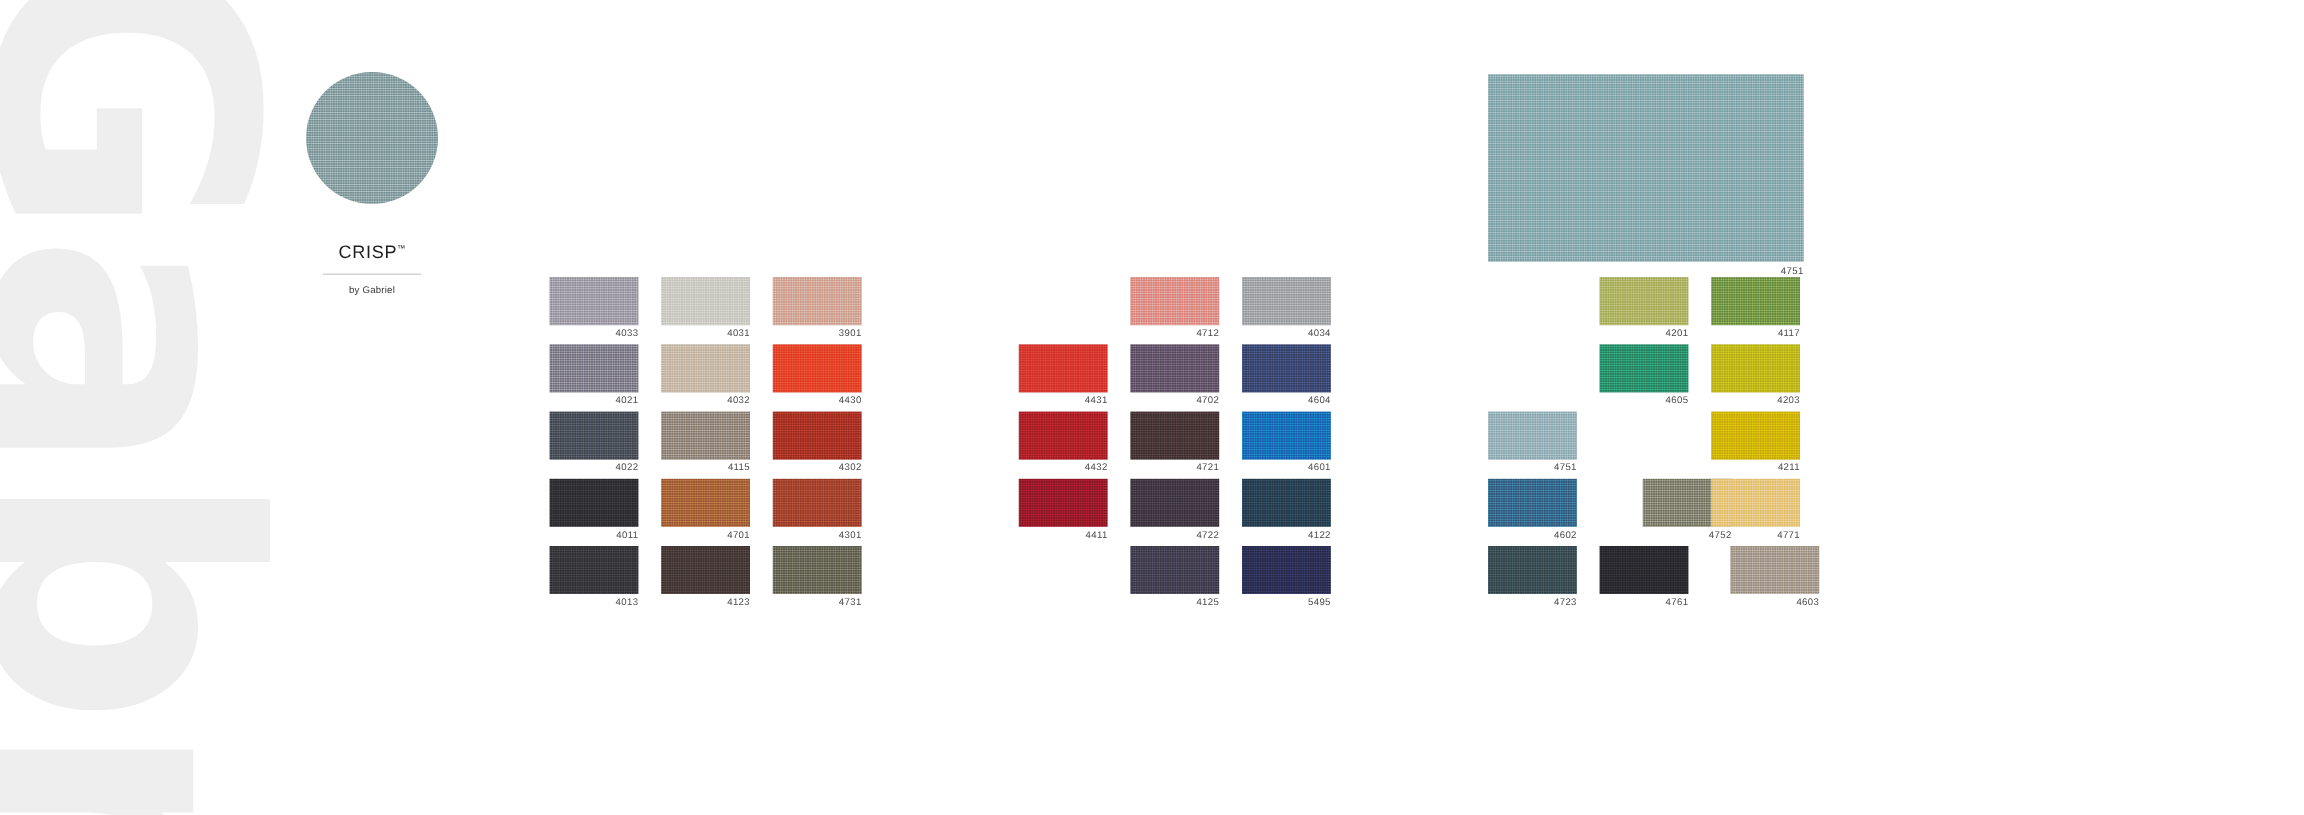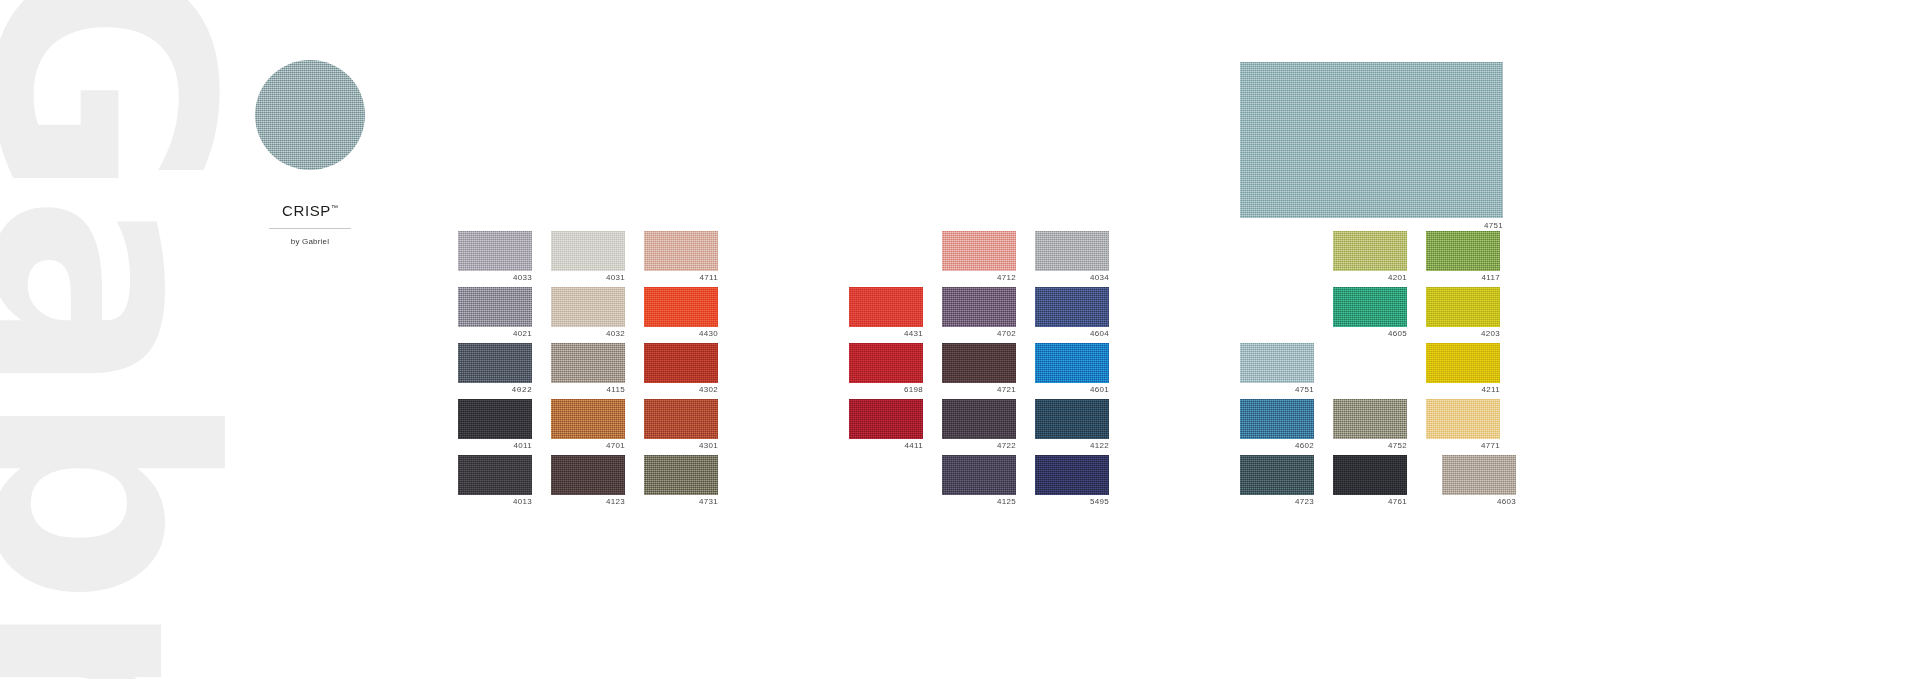--- a/index.html
+++ b/index.html
@@ -94,21 +94,21 @@
 
   <div class="grid" id="grid-a">
       <div class="cell" style="grid-area: 1 / 1;">
         <div class="sw" style="background-color: rgb(166, 163, 173);"></div>
         <div class="code">4033</div>
       </div>
       <div class="cell" style="grid-area: 2 / 1;">
         <div class="sw" style="background-color: rgb(138, 135, 148);"></div>
         <div class="code">4021</div>
       </div>
-      <div class="cell" style="grid-area: 3 / 1; font-family: Liberation Mono, monospace;">
+      <div class="cell" style="grid-area: 3 / 1;">
         <div class="sw" style="background-color: rgb(79, 85, 96);"></div>
         <div class="code">4022</div>
       </div>
       <div class="cell" style="grid-area: 4 / 1;">
         <div class="sw" style="background-color: rgb(52, 52, 56);"></div>
         <div class="code">4011</div>
       </div>
       <div class="cell" style="grid-area: 5 / 1;">
         <div class="sw" style="background-color: rgb(59, 58, 62);"></div>
         <div class="code">4013</div>
@@ -128,21 +128,21 @@
       <div class="cell" style="grid-area: 4 / 2;">
         <div class="sw" style="background-color: rgb(173, 106, 61);"></div>
         <div class="code">4701</div>
       </div>
       <div class="cell" style="grid-area: 5 / 2;">
         <div class="sw" style="background-color: rgb(74, 61, 59);"></div>
         <div class="code">4123</div>
       </div>
       <div class="cell" style="grid-area: 1 / 3;">
         <div class="sw" style="background-color: rgb(213, 172, 157);"></div>
-        <div class="code">4711</div>
+        <div class="code">3901</div>
       </div>
       <div class="cell" style="grid-area: 2 / 3;">
         <div class="sw" style="background-color: rgb(229, 72, 44);"></div>
         <div class="code">4430</div>
       </div>
       <div class="cell" style="grid-area: 3 / 3;">
         <div class="sw" style="background-color: rgb(173, 53, 39);"></div>
         <div class="code">4302</div>
       </div>
       <div class="cell" style="grid-area: 4 / 3;">
@@ -158,21 +158,21 @@
       <div class="cell empty" style="grid-area: 1 / 1;">
         <div class="sw"></div>
         <div class="code"></div>
       </div>
       <div class="cell" style="grid-area: 2 / 1;">
         <div class="sw" style="background-color: rgb(216, 59, 51);"></div>
         <div class="code">4431</div>
       </div>
       <div class="cell" style="grid-area: 3 / 1;">
         <div class="sw" style="background-color: rgb(178, 36, 42);"></div>
-        <div class="code">6198</div>
+        <div class="code">4432</div>
       </div>
       <div class="cell" style="grid-area: 4 / 1;">
         <div class="sw" style="background-color: rgb(158, 28, 43);"></div>
         <div class="code">4411</div>
       </div>
       <div class="cell empty" style="grid-area: 5 / 1;">
         <div class="sw"></div>
         <div class="code"></div>
       </div>
       <div class="cell" style="grid-area: 1 / 2;">
@@ -242,21 +242,21 @@
         <div class="code">4201</div>
       </div>
       <div class="cell" style="grid-area: 2 / 2;">
         <div class="sw" style="background-color: rgb(46, 150, 112);"></div>
         <div class="code">4605</div>
       </div>
       <div class="cell empty" style="grid-area: 3 / 2;">
         <div class="sw"></div>
         <div class="code"></div>
       </div>
-      <div class="cell" style="grid-area: 4 / 2;">
+      <div class="cell" style="grid-area: 4 / 2; margin-left: 36px;">
         <div class="sw" style="background-color: rgb(138, 138, 120);"></div>
         <div class="code">4752</div>
       </div>
       <div class="cell" style="grid-area: 5 / 2;">
         <div class="sw" style="background-color: rgb(45, 45, 51);"></div>
         <div class="code">4761</div>
       </div>
       <div class="cell" style="grid-area: 1 / 3;">
         <div class="sw" style="background-color: rgb(124, 158, 76);"></div>
         <div class="code">4117</div>

